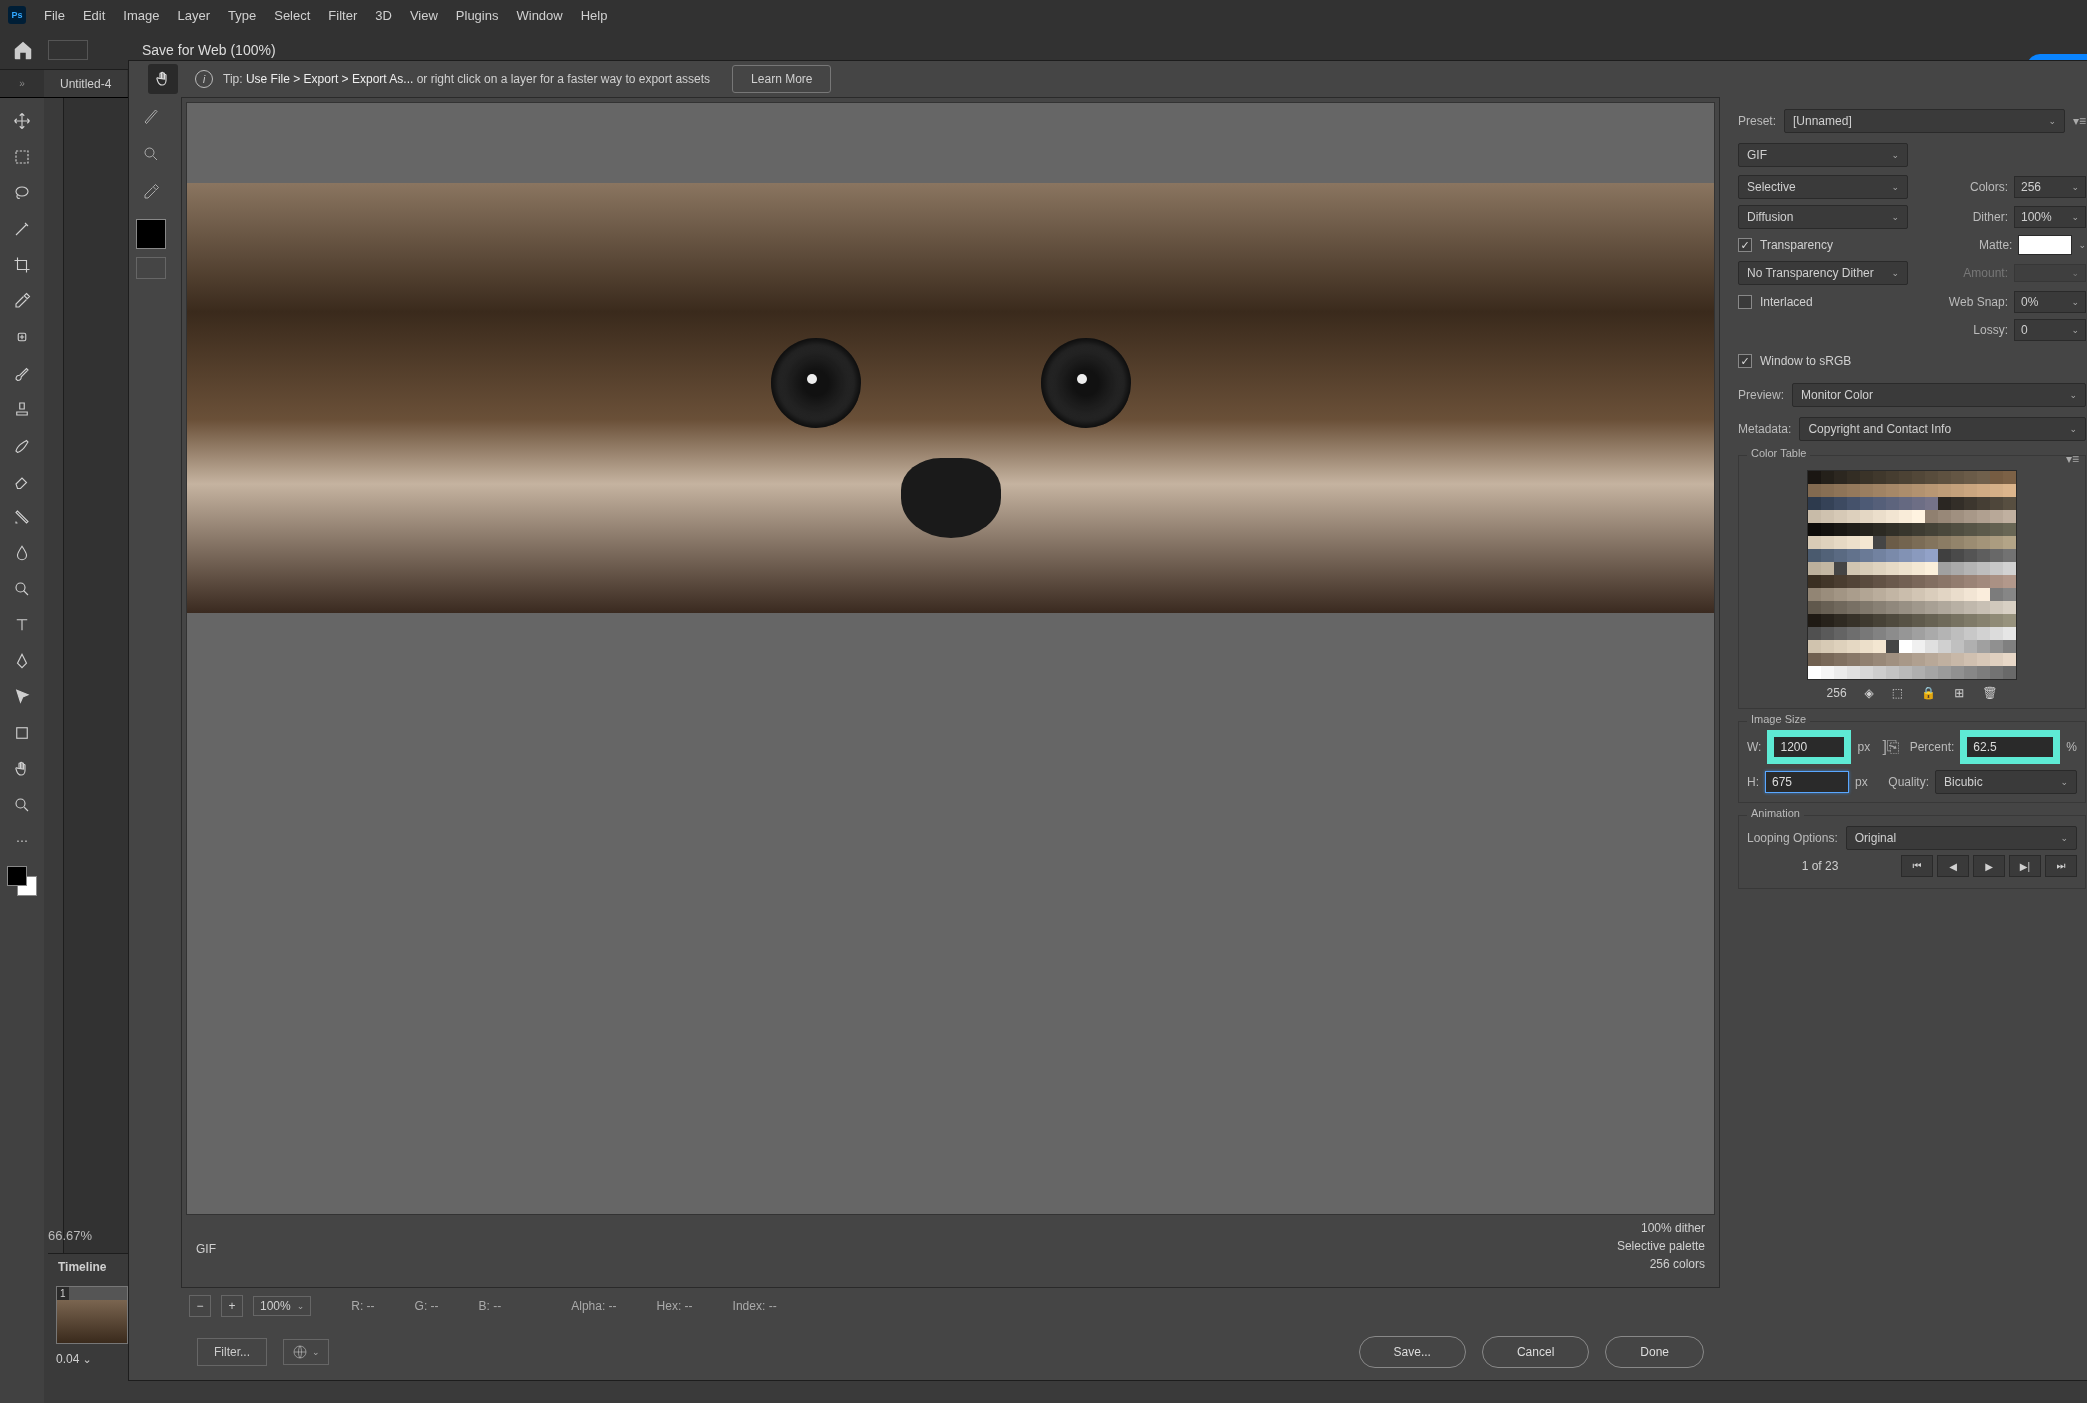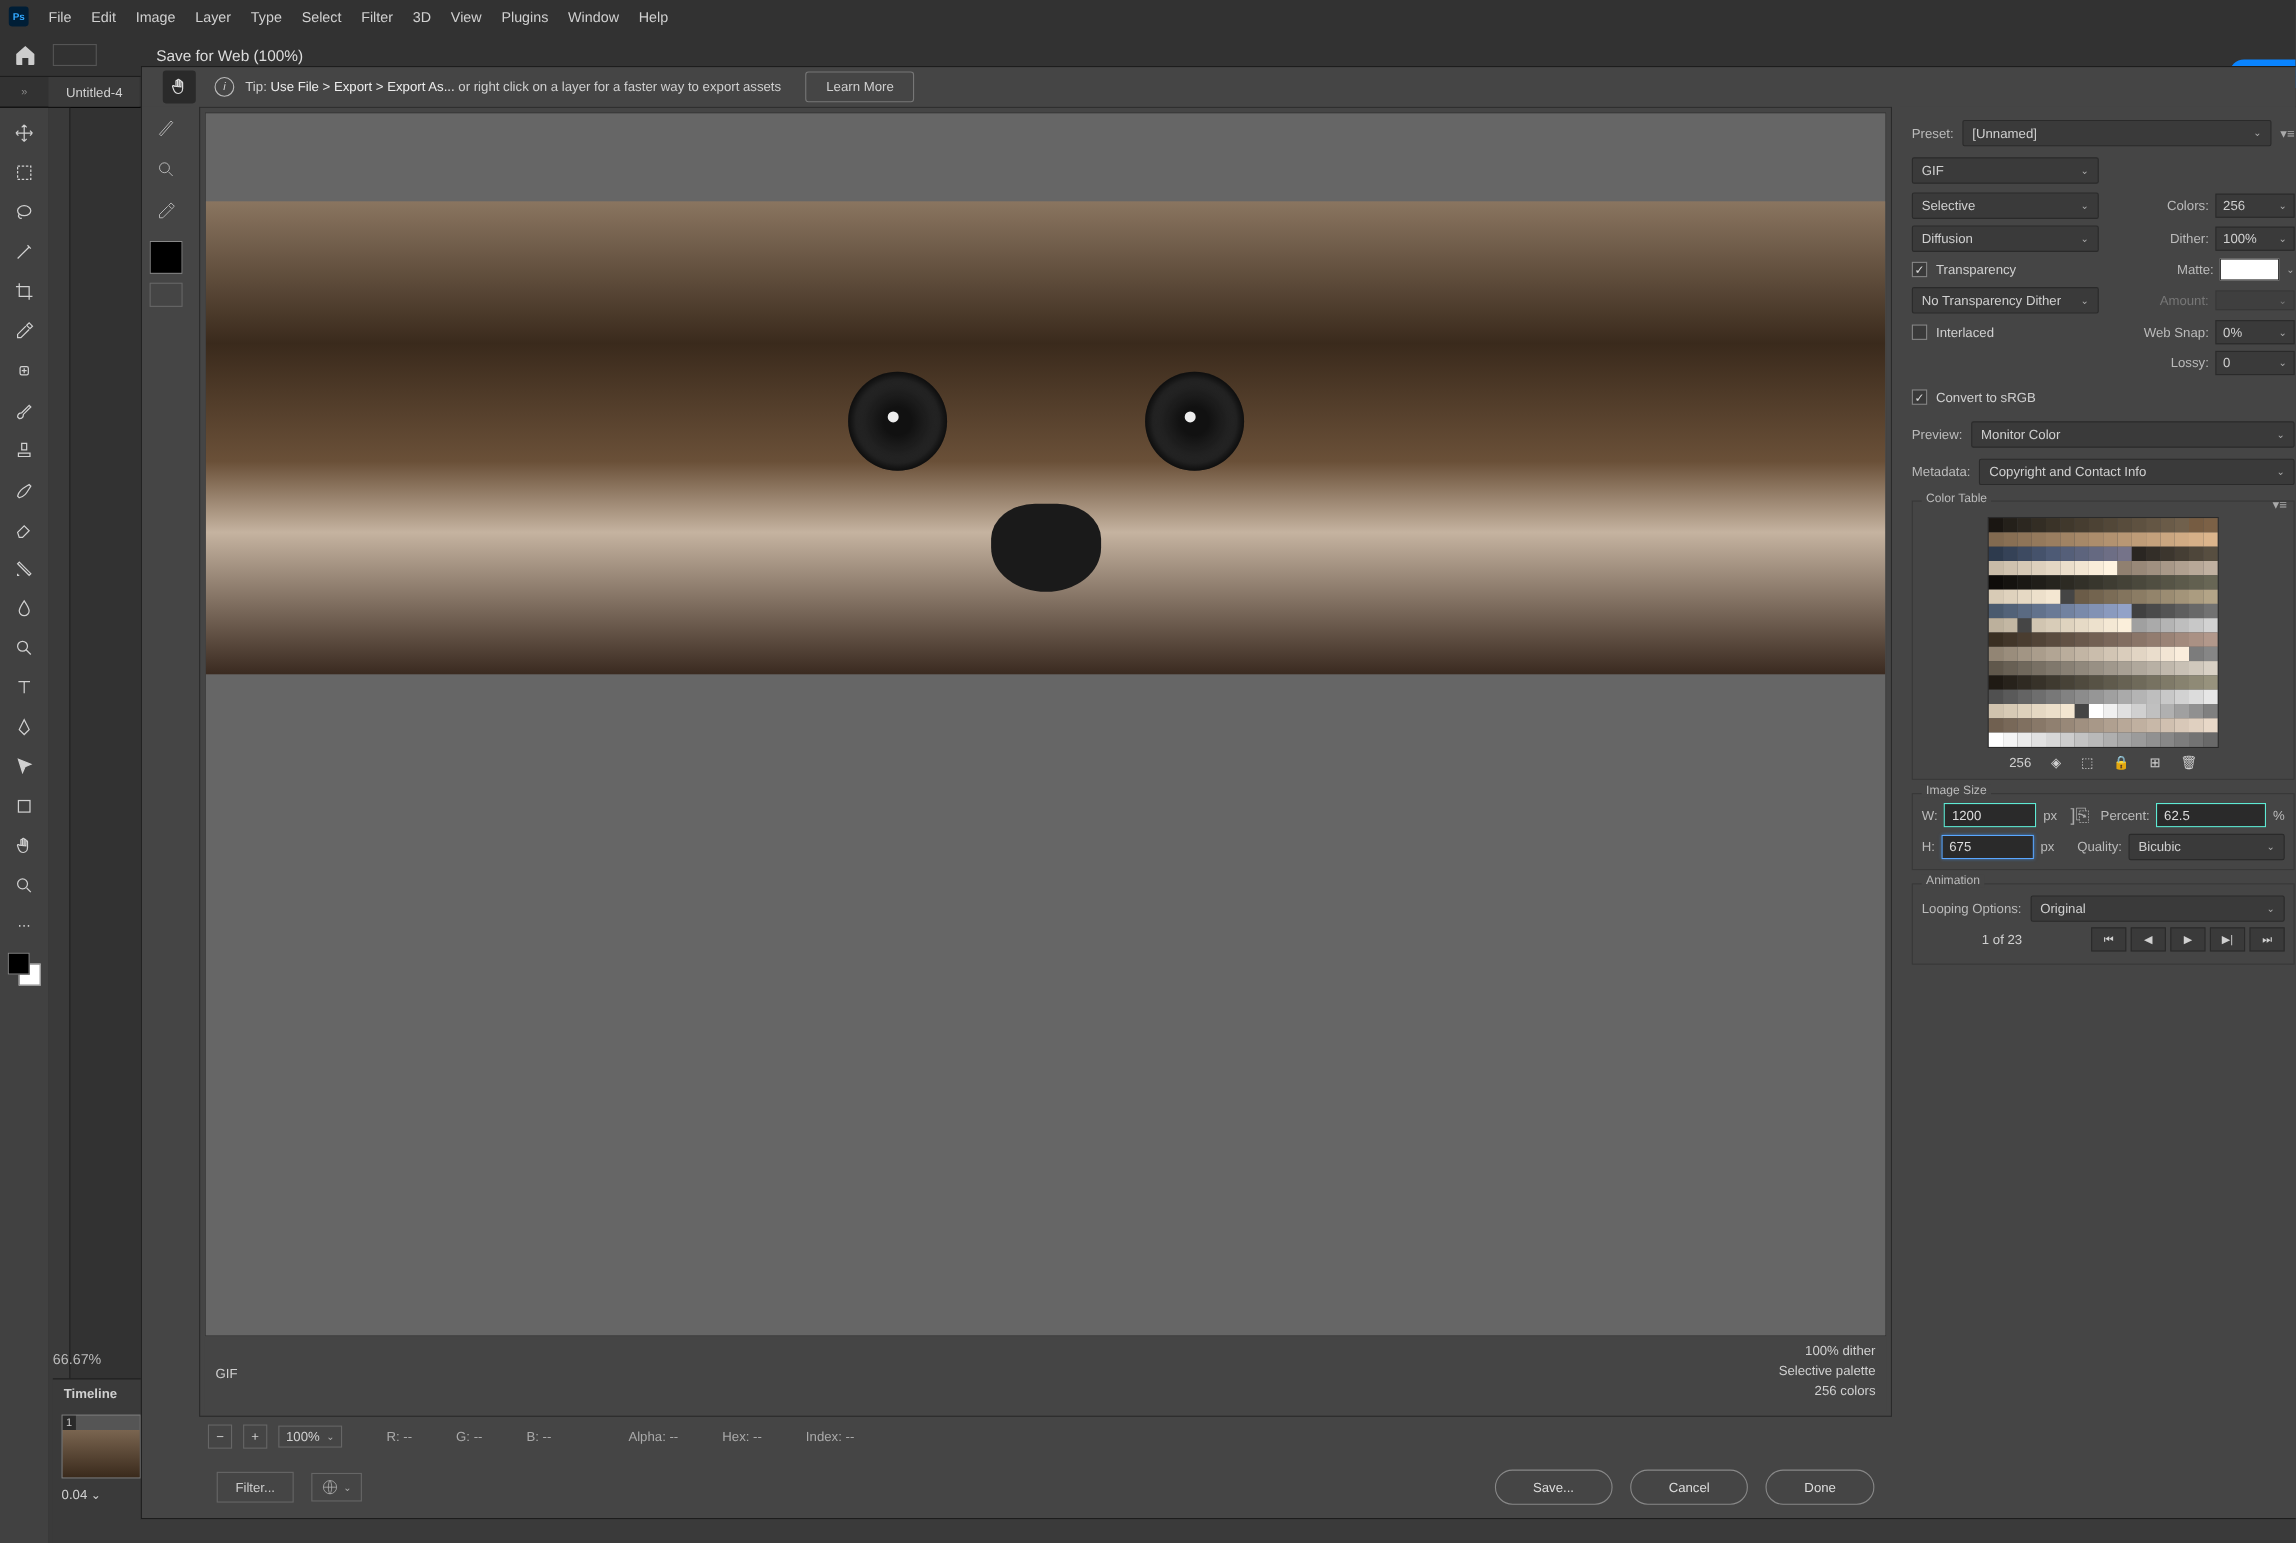--- a/index.html
+++ b/index.html
@@ -70,21 +70,21 @@
 .cb { width:14px; height:14px; border:1px solid #888; display:flex; align-items:center; justify-content:center; background:#3a3a3a; }
 .cb.on::after { content:"✓"; font-size:11px; color:#ddd; }
 .two-col { display:flex; justify-content:space-between; align-items:center; }
 .two-col .left { display:flex; align-items:center; gap:8px; flex:1; }
 .two-col .right { display:flex; align-items:center; gap:6px; }
 .fieldset { border:1px solid #383838; padding:8px; position:relative; margin-top:6px; }
 .fieldset .legend { position:absolute; top:-9px; left:8px; background:#454545; padding:0 4px; font-size:11px; color:#bbb; }
 .color-table { width:210px; height:210px; margin:6px auto; display:grid; grid-template-columns:repeat(16,1fr); grid-auto-rows:13px; gap:0; border:1px solid #2a2a2a; }
 .ct-cell { }
 .ct-row { display:flex; justify-content:center; align-items:center; gap:18px; color:#999; margin-top:4px; }
-.num-input { background:#2a2a2a; border:1px solid #5eead4; padding:3px 6px; width:84px; color:#ddd; }
+.num-input { background:#2a2a2a; border:7px solid #5eead4; padding:3px 6px; width:84px; color:#ddd; }
 .num-input.hi { border:1px solid #5aa7ff; box-shadow:0 0 3px #3a7abf; }
 .play-ctrl { display:flex; gap:4px; justify-content:center; }
 .play-ctrl .pb { width:32px; height:22px; background:#3a3a3a; border:1px solid #2a2a2a; display:flex; align-items:center; justify-content:center; font-size:10px; }
 .swatch-box { width:54px; height:20px; background:#fff; border:1px solid #2a2a2a; }
 .menu-icon { font-size:12px; color:#aaa; cursor:pointer; }
 </style>
 </head>
 <body>
 
 <div class="menubar">
@@ -423,21 +423,21 @@
         <div class="right">
             <span class="lbl">Lossy:</span>
             <div class="sel-sm">
               <span>0</span>
               <span class="chev">⌄</span>
             </div>
           </div>
       </div>
       <div class="row">
           <div class="cb on"></div>
-          <span>Convert to sRGB</span>
+          <span>Window to sRGB</span>
         </div>
       <div class="row">
           <span class="lbl">Preview:</span>
           <div class="sel">
             <span>Monitor Color</span>
             <span class="chev">⌄</span>
           </div>
         </div>
       <div class="row">
           <span class="lbl">Metadata:</span>

